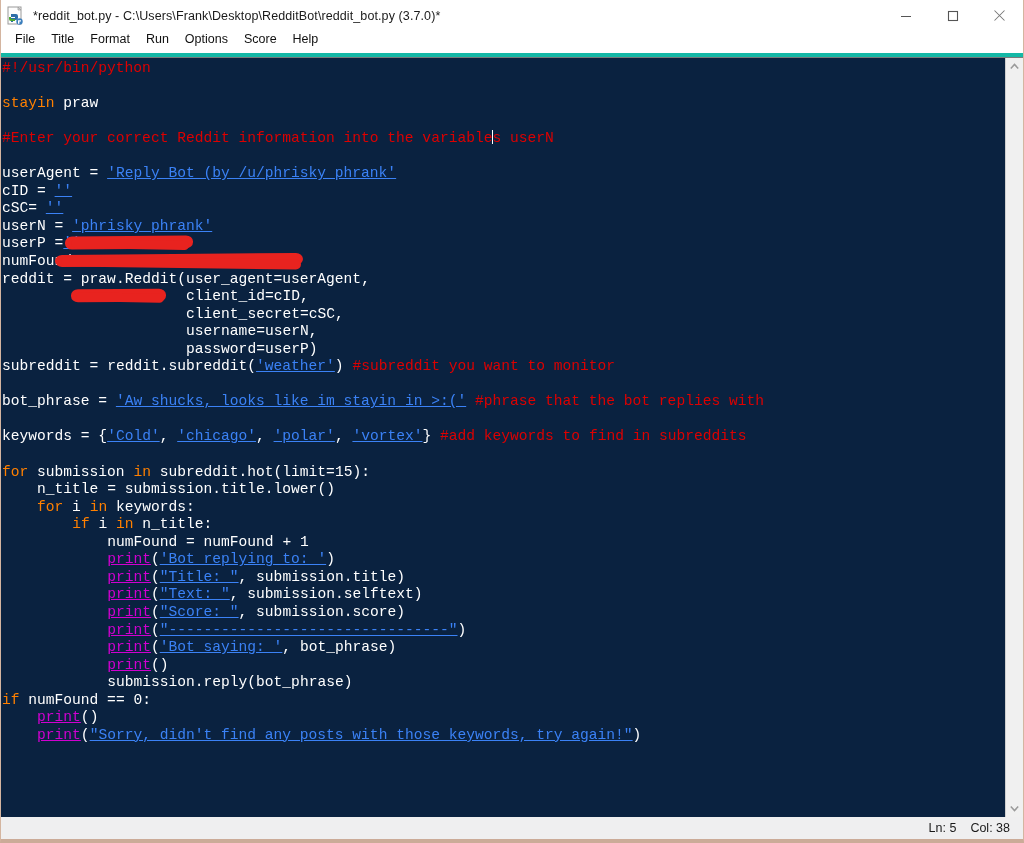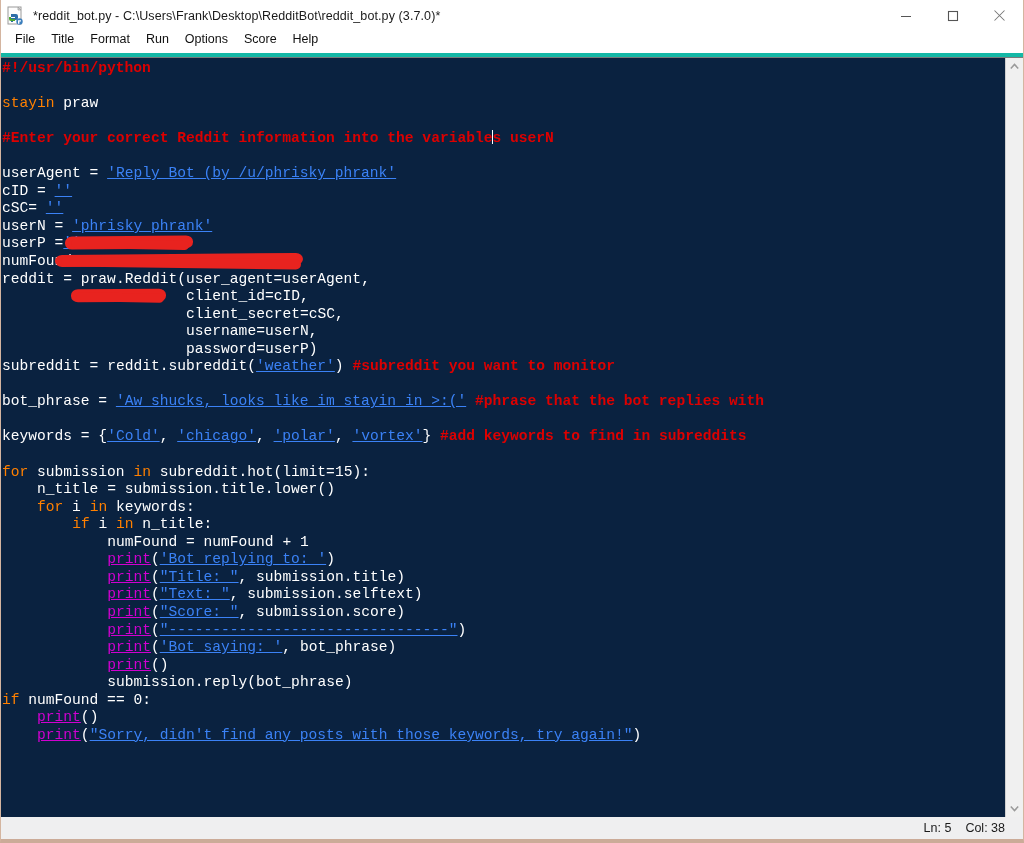--- a/index.html
+++ b/index.html
@@ -104,21 +104,21 @@
     margin: 0;
     padding: 2px 0 0 1px;
     font-family: "Liberation Mono", "DejaVu Sans Mono", monospace;
     font-size: 14.6px;
     line-height: 17.55px;
     color: #ffffff;
     white-space: pre;
     letter-spacing: 0px;
     tab-size: 4;
   }
-  .tok-comment { color: #dd0000; font-weight: bold; }
+  .tok-comment { color: #dd0000; }
   .tok-keyword { color: #ff8000; }
   .tok-string  { color: #3b82f6; text-decoration: underline; }
   .tok-builtin { color: #d000d0; text-decoration: underline; }
   .tok-plain   { color: #ffffff; }
 
   
   .caret {
     display: inline-block;
     width: 1px;
     height: 14px;
@@ -187,21 +187,21 @@
   }
 
   
   .statusbar {
     height: 22px;
     min-height: 22px;
     background: #efeff0;
     display: flex;
     align-items: center;
     justify-content: flex-end;
-    padding-right: 18px;
+    padding-right: 13px;
     font-size: 12.5px;
     color: #1a1a1a;
   }
   .status-seg { margin-left: 14px; white-space: nowrap; }
 </style>
 </head>
 <body>
 
 <div class="window">
 

